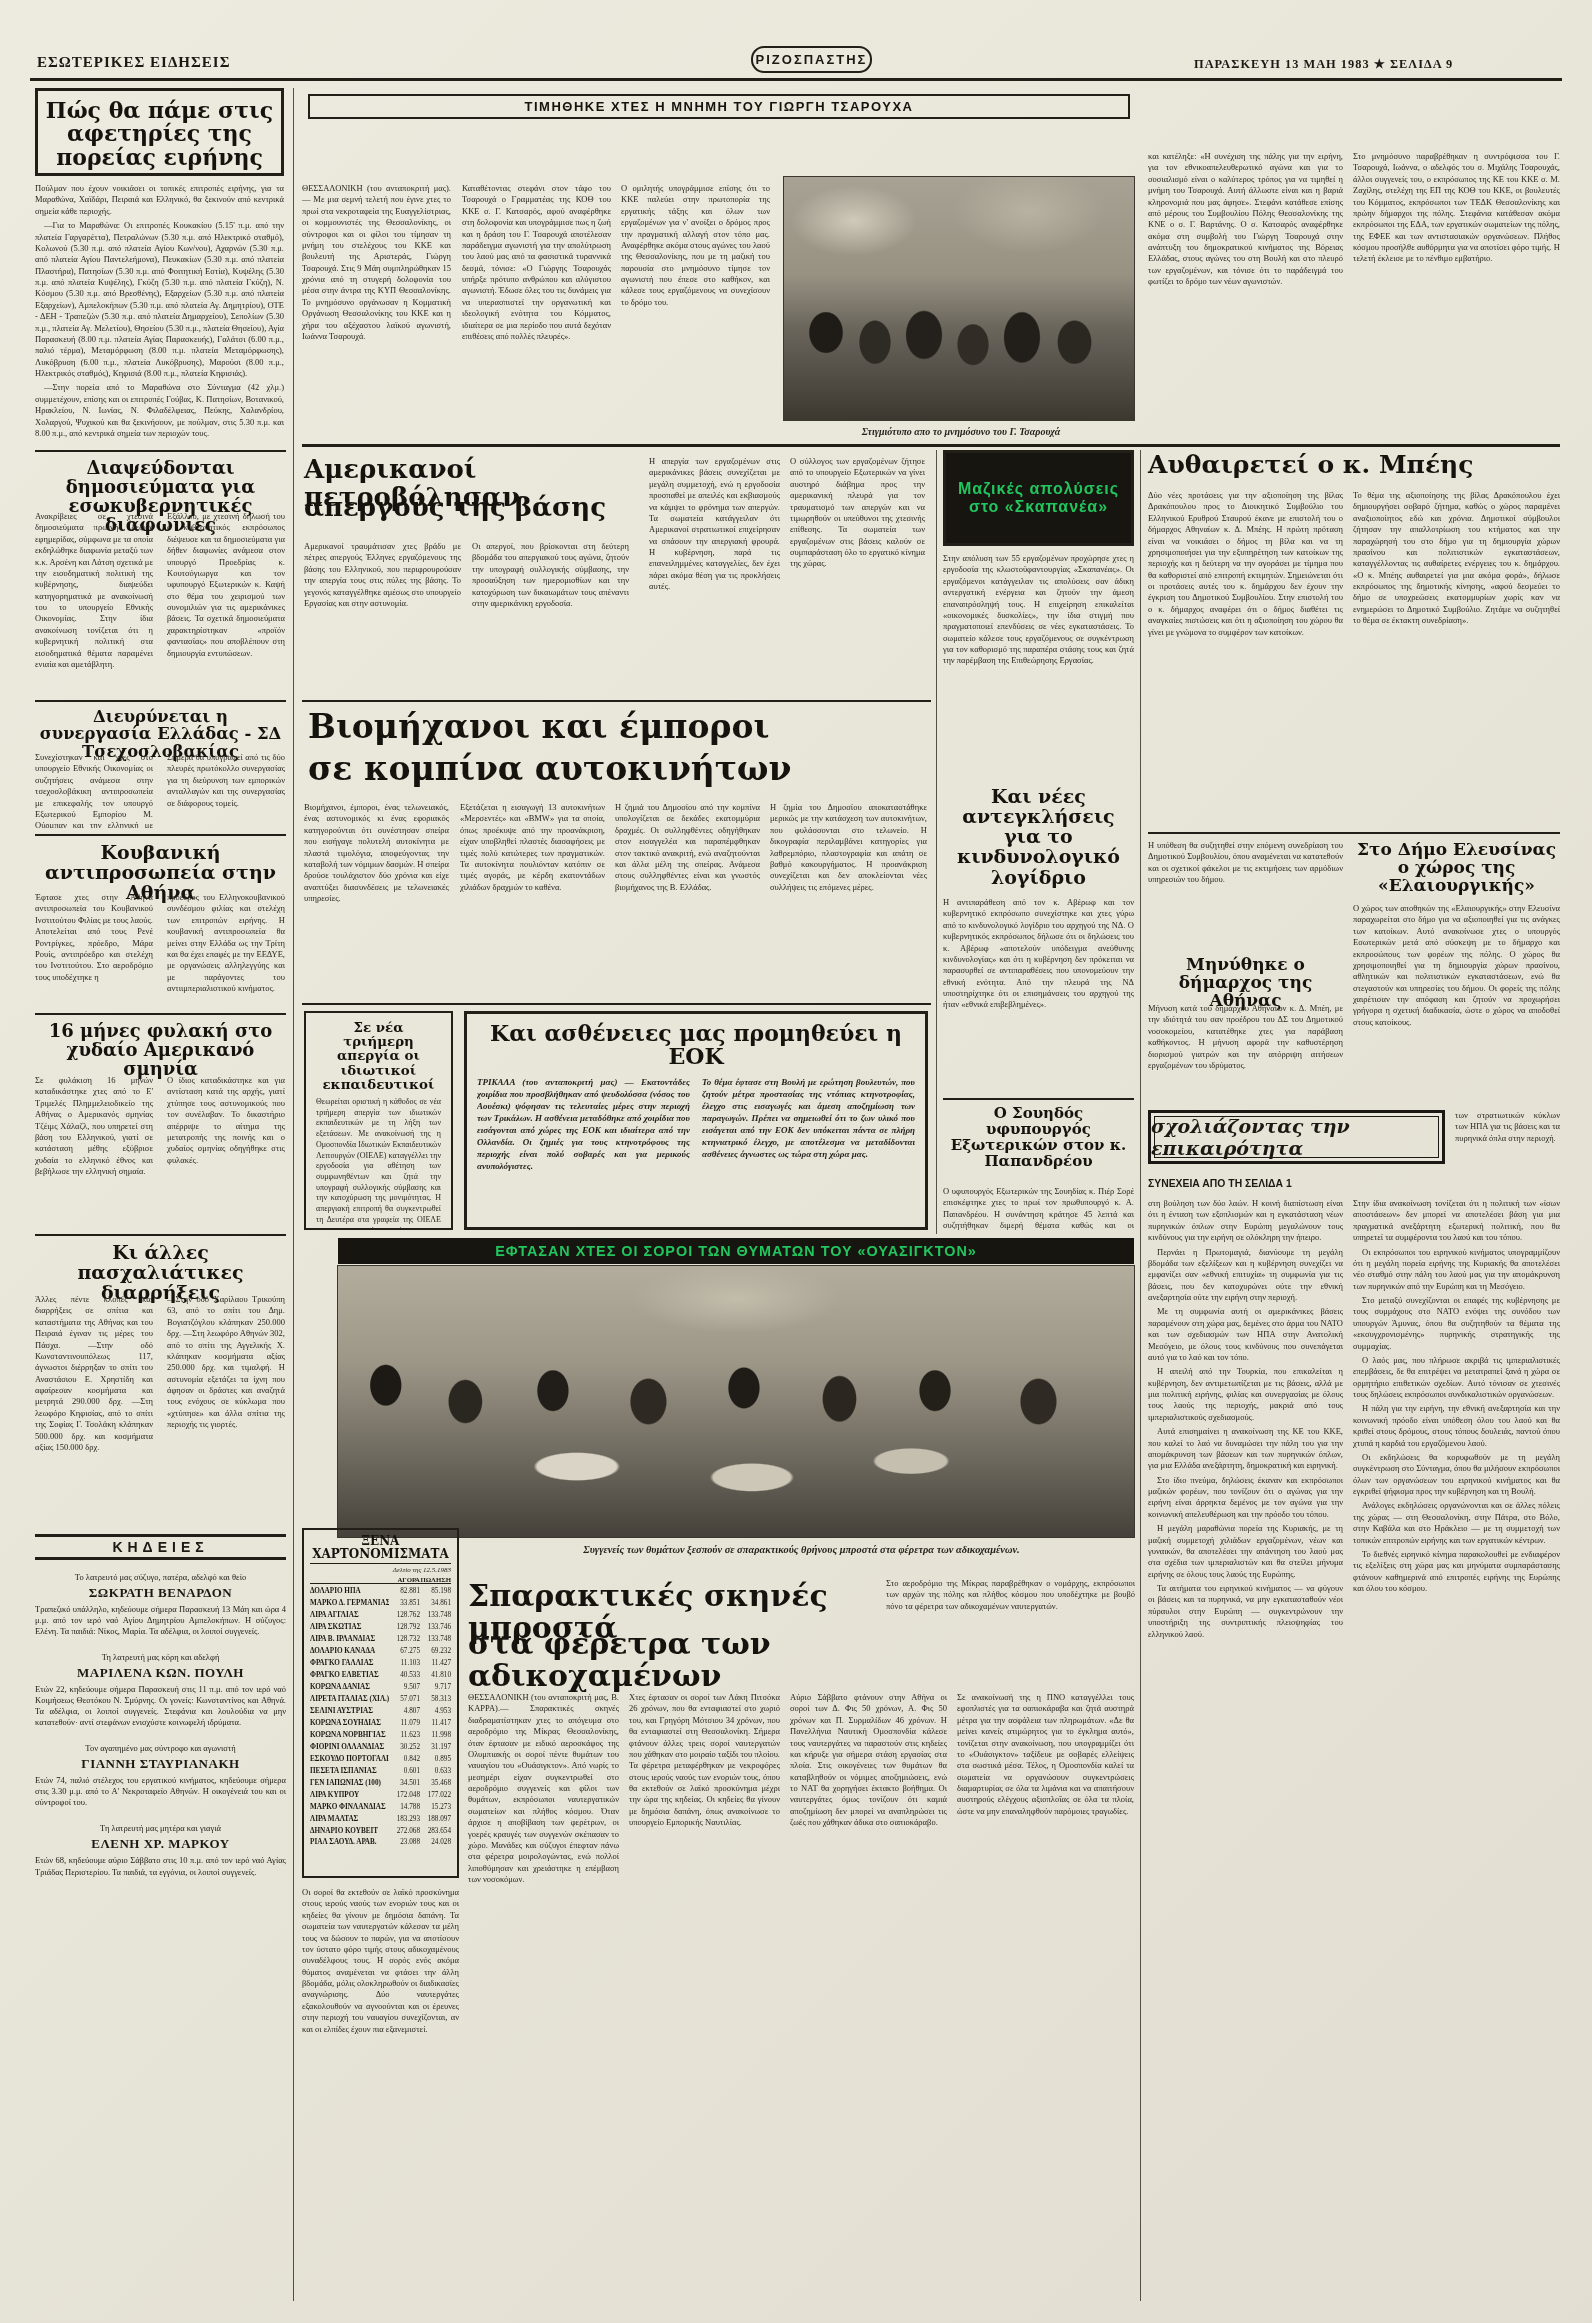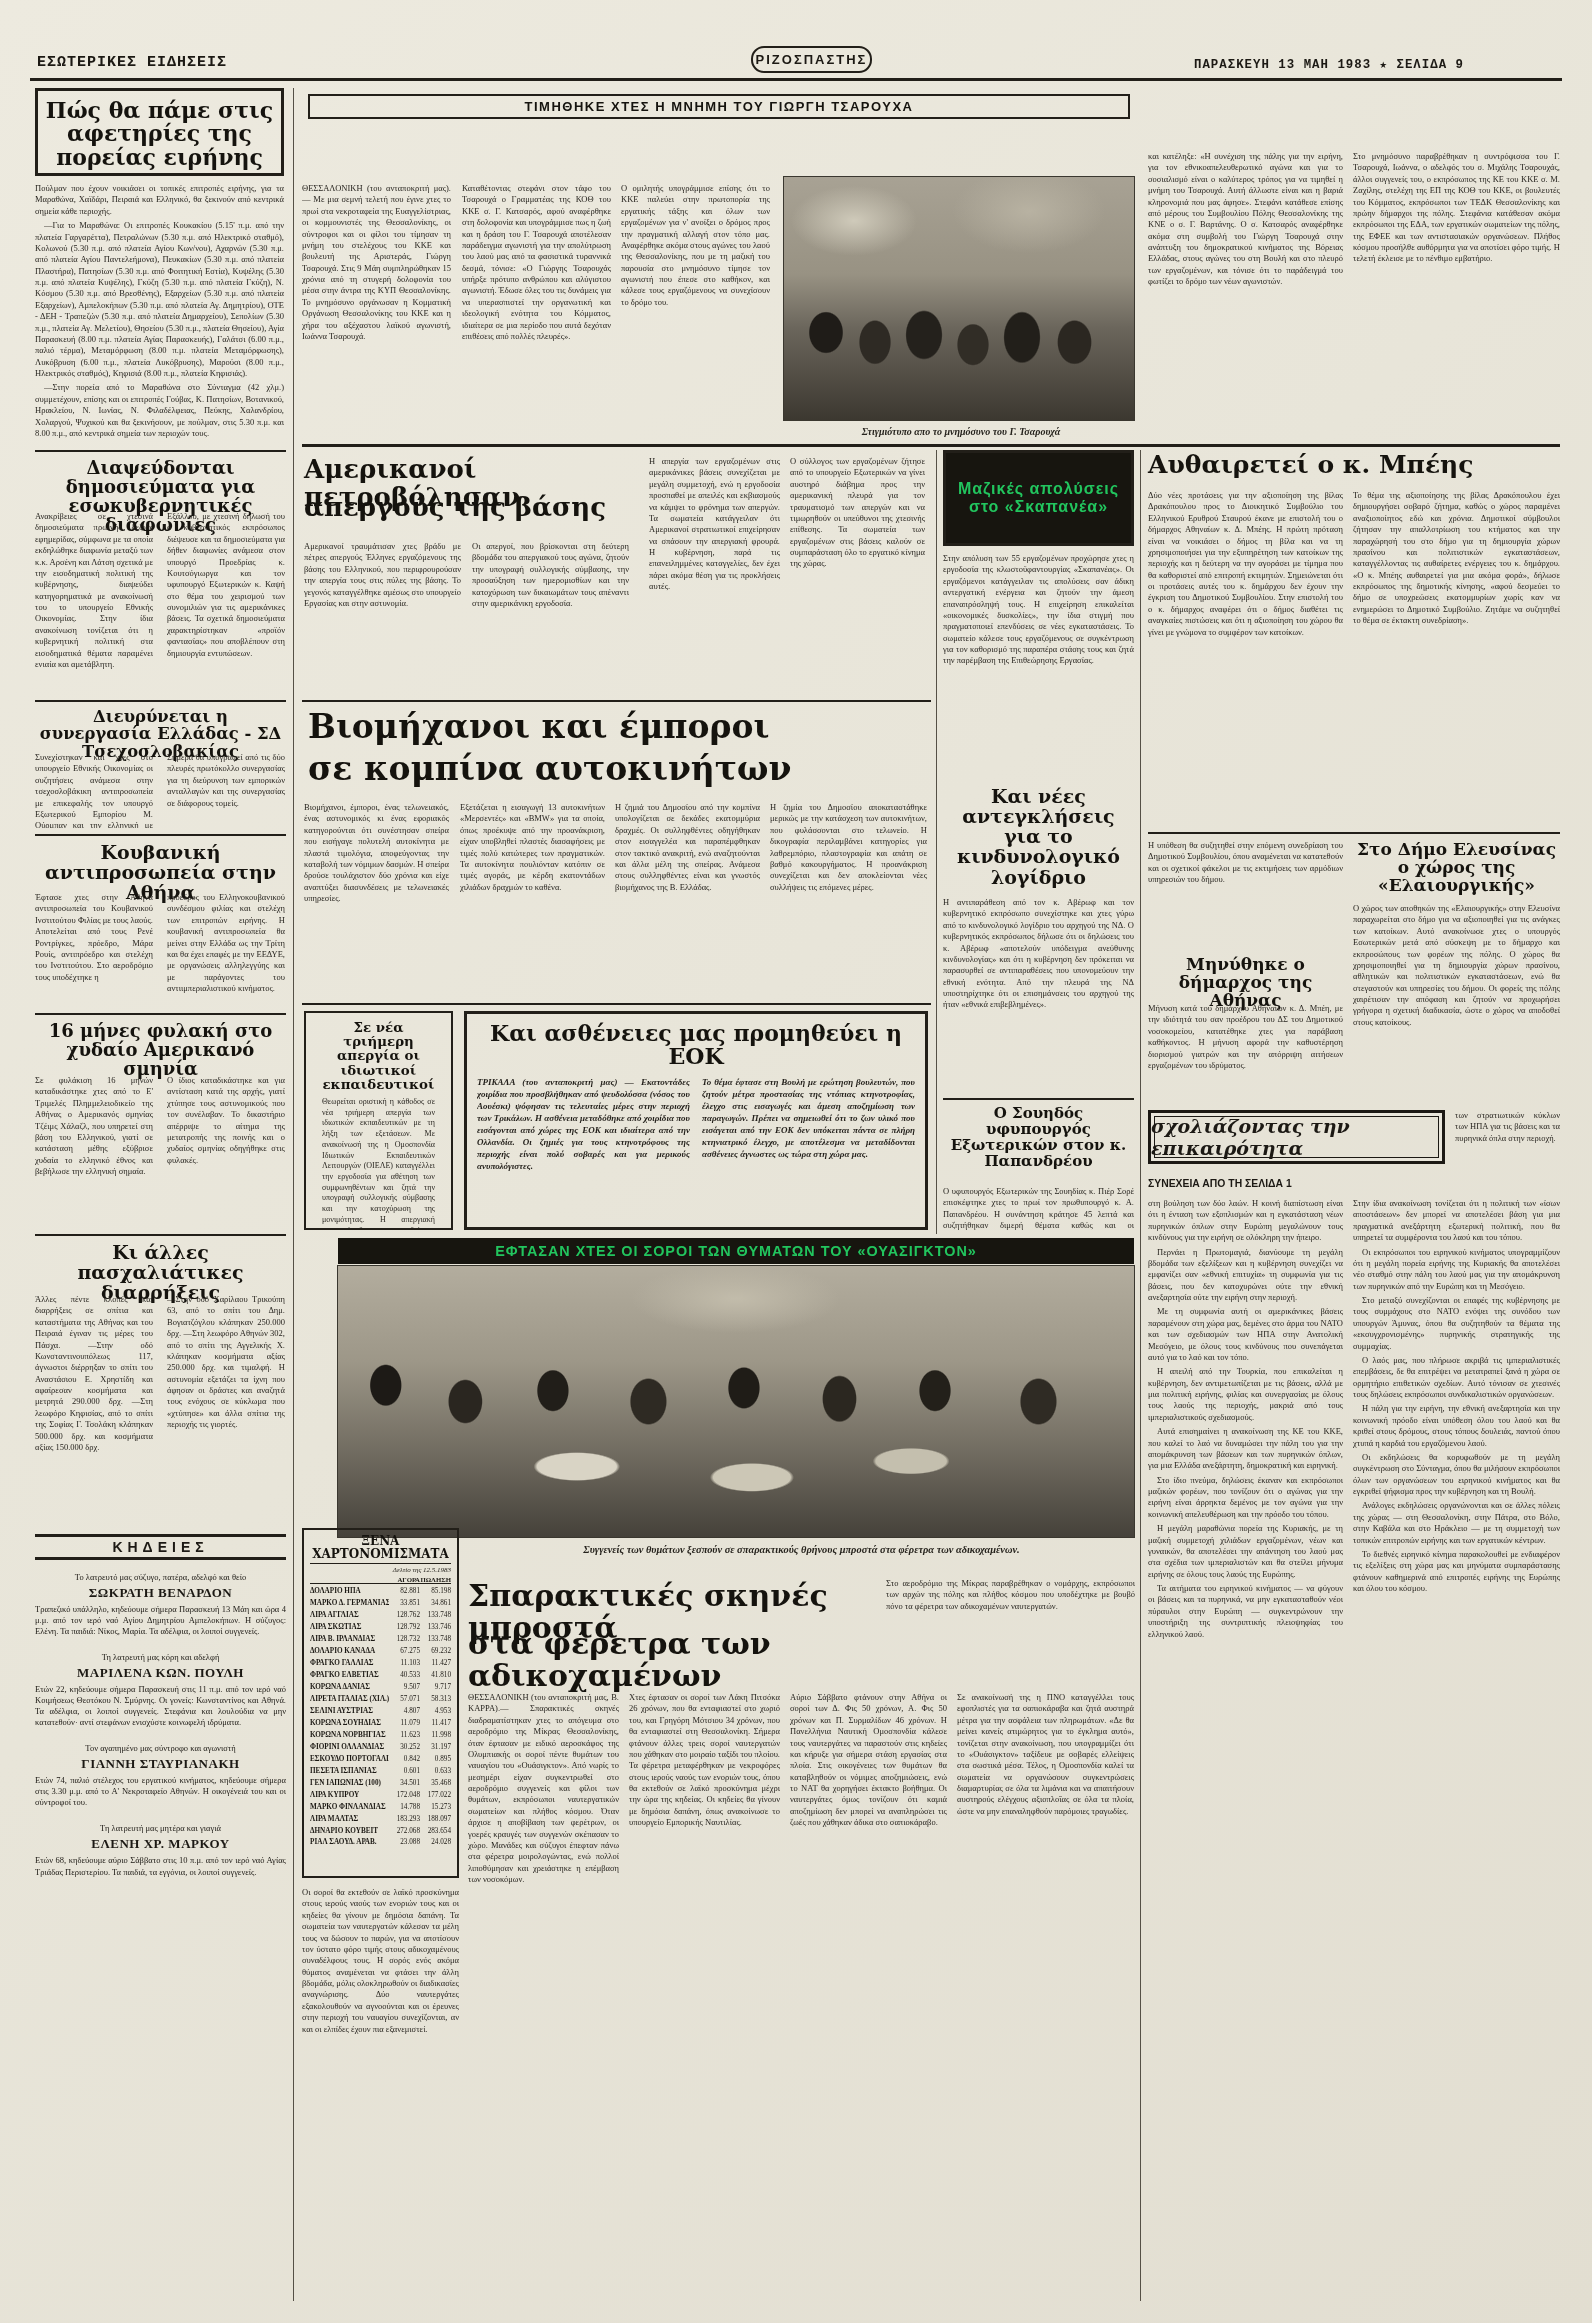--- a/index.html
+++ b/index.html
@@ -17,21 +17,21 @@
 .vrule{background:#555046}
 .kicker{border:2.5px solid #221f19;font-family:"Liberation Sans",sans-serif;font-weight:700;
   display:flex;align-items:center;justify-content:center;letter-spacing:1.5px;font-size:13px;color:#15130e}
 .bar-dark{background:#17150f;color:#22c55e;font-family:"Liberation Sans",sans-serif;font-weight:700;
   display:flex;align-items:center;justify-content:center;letter-spacing:1px}
 .boxed{border:3px solid #221f19}
 .caption{font-size:10px;font-weight:700;font-style:italic;text-align:center;color:#26231d}
 .photo{outline:1px solid #3a372f}
 .pill{border:2px solid #221f19;border-radius:13px;display:flex;align-items:center;justify-content:center;
   font-family:"Liberation Sans",sans-serif;font-weight:700;letter-spacing:2px;font-size:13px}
-.secline{font-family:Liberation Mono, monospace;font-weight:700;letter-spacing:1px}
+.secline{font-family:Liberation Serif, serif;font-weight:700;letter-spacing:1px}
 .cur-row{display:flex;font-size:7.2px;line-height:1.66}
 .cur-name{flex:1;overflow:hidden;white-space:nowrap;font-weight:700}
 .cur-val{width:31px;text-align:right}
 .notice{margin-bottom:15px}
 .notice-intro{font-size:8.5px;text-align:center}
 .notice-name{font-size:13px;font-weight:700;margin:3px 0;text-align:center;letter-spacing:0.5px}
 .notice-text{font-size:8.5px;text-align:justify;line-height:1.3}
 .comm-box{border:3px solid #1c1914;box-shadow:inset 0 0 0 3px #e9e6db,inset 0 0 0 4px #1c1914;
   display:flex;align-items:center;justify-content:center;font-family:"DejaVu Serif",serif;
   font-style:italic;font-weight:700;font-size:19px}
@@ -201,21 +201,21 @@
       <p>Εξετάζεται η εισαγωγή 13 αυτοκινήτων «Μερσεντές» και «BMW» για τα οποία, όπως προέκυψε από την προανάκριση, είχαν υποβληθεί πλαστές διασαφήσεις με τιμές πολύ κατώτερες των πραγματικών. Τα αυτοκίνητα πουλιόνταν κατόπιν σε τιμές αγοράς, με κέρδη εκατοντάδων χιλιάδων δραχμών το καθένα.</p>
     </div>
   <div class="b txt nolead" style="left:615px;top:802px;width:145px;height:197px">
       <p>Η ζημιά του Δημοσίου από την κομπίνα υπολογίζεται σε δεκάδες εκατομμύρια δραχμές. Οι συλληφθέντες οδηγήθηκαν στον εισαγγελέα και παραπέμφθηκαν στον τακτικό ανακριτή, ενώ αναζητούνται και άλλα μέλη της σπείρας. Ανάμεσα στους συλληφθέντες είναι και γνωστός βιομήχανος της Β. Ελλάδας.</p>
     </div>
   <div class="b txt nolead" style="left:770px;top:802px;width:157px;height:197px">
       <p>Η ζημία του Δημοσίου αποκαταστάθηκε μερικώς με την κατάσχεση των αυτοκινήτων, που φυλάσσονται στο τελωνείο. Η δικογραφία περιλαμβάνει κατηγορίες για λαθρεμπόριο, πλαστογραφία και απάτη σε βαθμό κακουργήματος. Η προανάκριση συνεχίζεται και δεν αποκλείονται νέες συλλήψεις τις επόμενες μέρες.</p>
     </div>
   <div class="b rule" style="left:302px;top:1003px;width:629px;height:2px"></div>
 
-  <div class="b" style="left:304px;top:1011px;width:149px;height:219px;border:2px solid #221f19;padding:7px 16px;overflow:hidden">
+  <div class="b" style="left:304px;top:1011px;width:149px;height:219px;border:2px solid #221f19;padding:7px 10px;overflow:hidden">
     <div class="hl center" style="font-size:13.4px;margin-bottom:6px">Σε νέα τριήμερη απεργία οι ιδιωτικοί εκπαιδευτικοί</div>
     <div class="txt nolead" style="font-size:8px">
         <p>Θεωρείται οριστική η κάθοδος σε νέα τριήμερη απεργία των ιδιωτικών εκπαιδευτικών με τη λήξη των εξετάσεων. Με ανακοίνωσή της η Ομοσπονδία Ιδιωτικών Εκπαιδευτικών Λειτουργών (ΟΙΕΛΕ) καταγγέλλει την εργοδοσία για αθέτηση των συμφωνηθέντων και ζητά την υπογραφή συλλογικής σύμβασης και την κατοχύρωση της μονιμότητας. Η απεργιακή επιτροπή θα συγκεντρωθεί τη Δευτέρα στα γραφεία της ΟΙΕΛΕ για το συντονισμό του αγώνα.</p>
       </div>
   </div>
 
   <div class="b boxed" style="left:464px;top:1011px;width:464px;height:219px;padding:8px 10px;overflow:hidden">
     <div class="hl center" style="font-size:22px;margin-bottom:7px">Και ασθένειες μας προμηθεύει η ΕΟΚ</div>
     <div style="display:flex;gap:12px">
       <div class="txt nolead" style="width:50%;font-weight:700;font-style:italic;font-size:9px">

